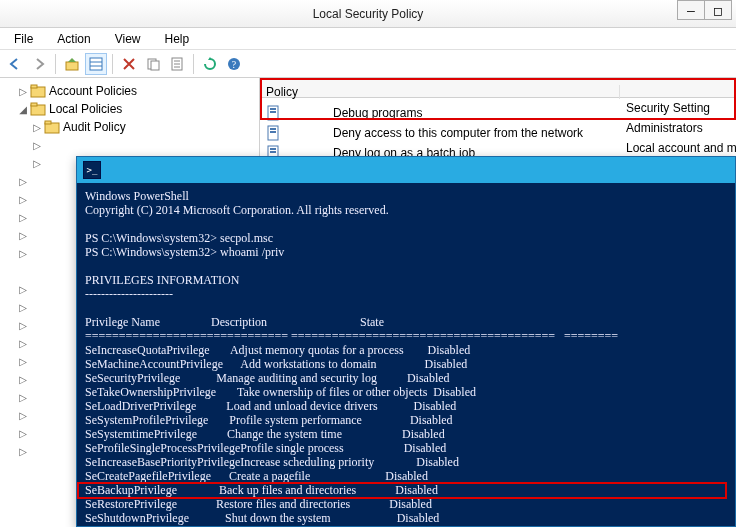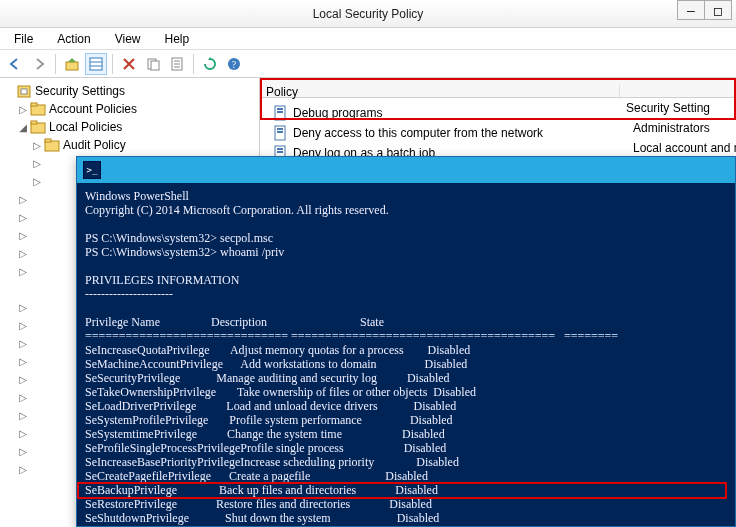--- a/index.html
+++ b/index.html
@@ -34,21 +34,21 @@
   .ind-0 { margin-left: 0; }
   .ind-1 { margin-left: 14px; }
   .ind-2 { margin-left: 28px; }
 
   
   .colhdr { display: flex; height: 20px; background: #f7f7f7; border-bottom: 1px solid #d0d0d0; align-items: center; font-size: 12px; }
   .colhdr .col { padding: 0 6px; border-right: 1px solid #e0e0e0; }
   .col-name { width: 360px; margin-top: 9px; }
   .col-set { flex: 1; margin-top: 40px; }
   .listrows .row { display: flex; align-items: center; height: 20px; font-size: 12px; }
-  .listrows .col { padding: 0 13px; overflow: hidden; white-space: nowrap; }
+  .listrows .col { padding: 0 6px; overflow: hidden; white-space: nowrap; gap: 47px; }
   .listrows .icon { width: 16px; height: 16px; margin-right: 4px; display: inline-flex; align-items: center; justify-content: center; flex-shrink: 0; }
   .listrows .col-name { display: flex; align-items: center; }
 
   
   .redbox { position: absolute; border: 2px solid #d00; pointer-events: none; }
 
   
   .pswin { position: absolute; left: 76px; top: 156px; width: 660px; height: 371px; border: 1px solid #1a6aa5; box-shadow: 0 3px 10px rgba(0,0,0,0.3); display: flex; flex-direction: column; background: #012456; }
   .pswin .pstitle { height: 26px; background: #29abe2; display: flex; align-items: center; font-size: 12px; color: #000; position: relative; }
   .pswin .pstitle .ticon { width: 18px; height: 18px; margin: 0 6px; background: #012456; border: 1px solid #014; display: flex; align-items: center; justify-content: center; color: #fff; font-size: 9px; font-family: monospace; }
@@ -135,30 +135,20 @@
         <circle cx="7" cy="7" r="6" fill="#3a7abd"></circle>
         <text x="7" y="11" text-anchor="middle" fill="#fff" font-size="10" font-family="serif">?</text>
       </svg>
     </div>
 </div>
 
 <div class="mainsplit">
 
   <div class="treepane">
     <div class="tree">
-      <div class="node ind-0">
-        <span class="exp"></span>
-        <span class="icon">
-            <svg width="16" height="16">
-              <rect x="2" y="3" width="12" height="11" fill="#f7d774" stroke="#b58a1a"></rect>
-              <rect x="5" y="6" width="6" height="5" fill="#fff" stroke="#888"></rect>
-            </svg>
-          </span>
-        <span class="label">Security Settings</span>
-      </div>
       <div class="node ind-1">
         <span class="exp">▷</span>
         <span class="icon">
             <svg width="16" height="16">
               <rect x="1" y="4" width="14" height="10" fill="#f7d774" stroke="#b58a1a"></rect>
               <rect x="1" y="2" width="6" height="3" fill="#f7d774" stroke="#b58a1a"></rect>
             </svg>
           </span>
         <span class="label">Account Policies</span>
       </div>

